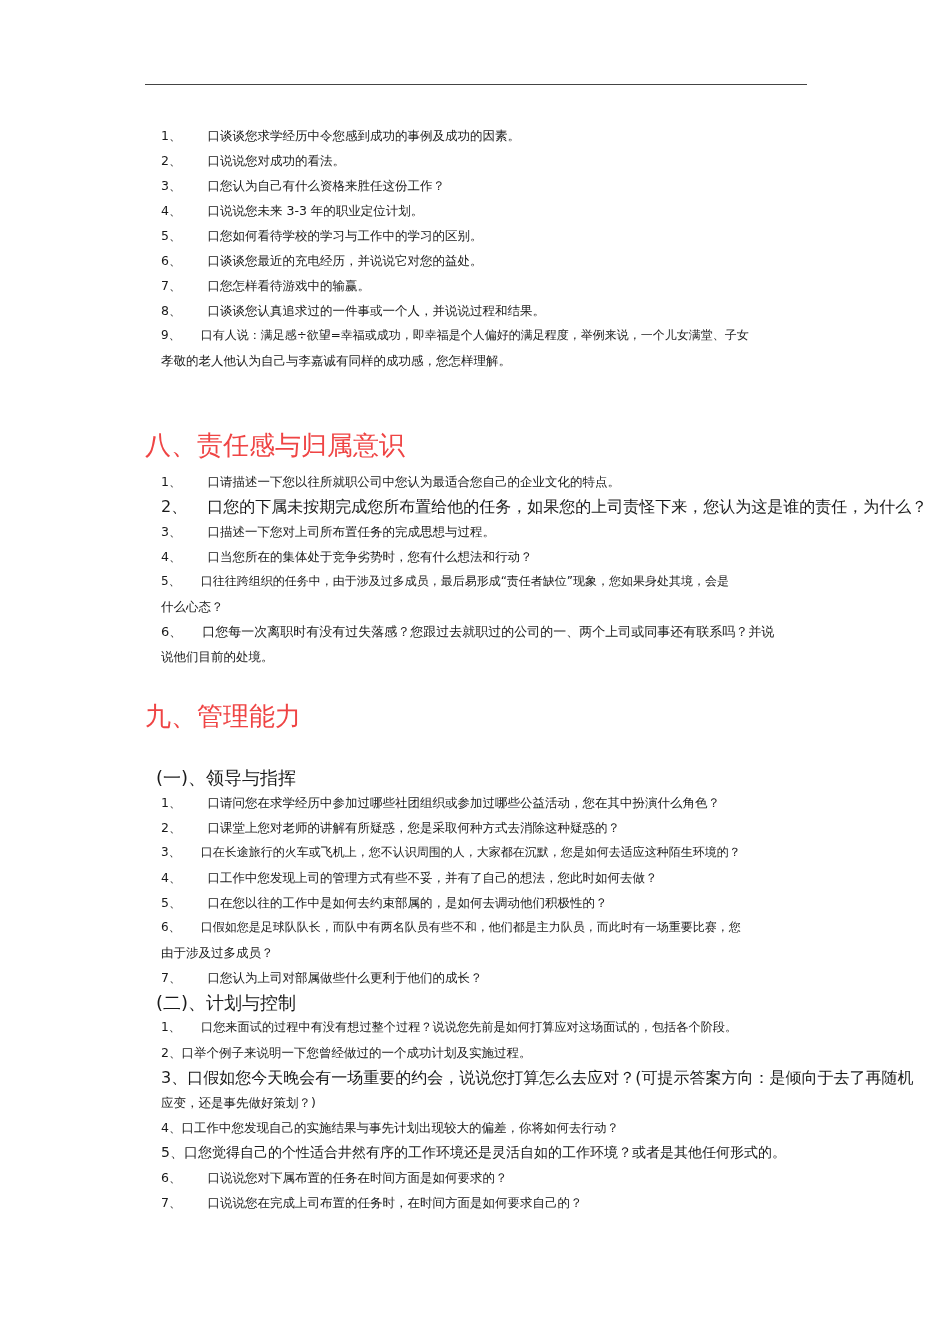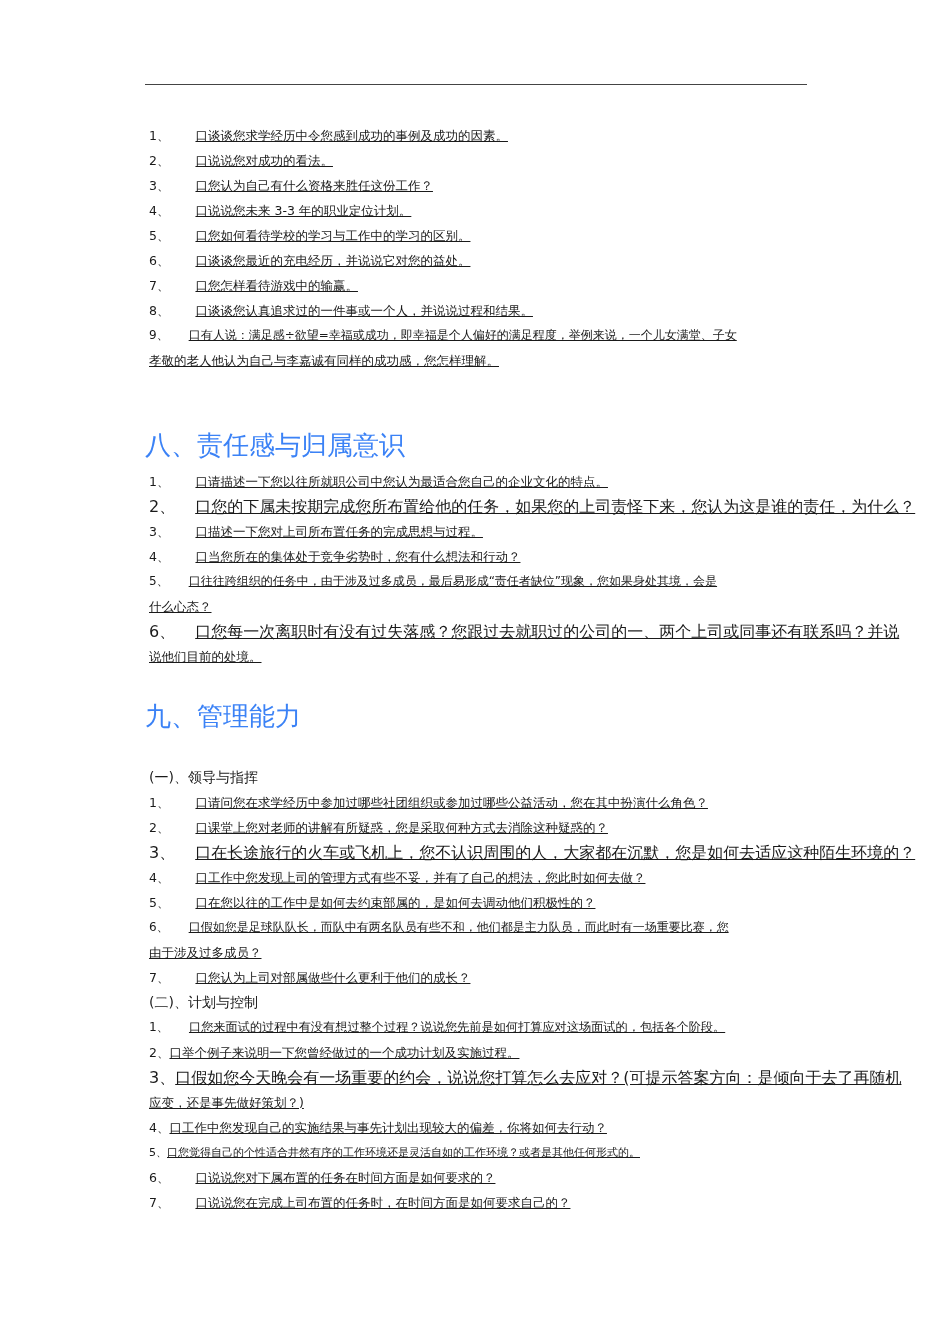--- a/index.html
+++ b/index.html
@@ -1,28 +1,28 @@
 <!DOCTYPE html>
 <html><head>
 <meta charset="utf-8">
 <style>
   html, body { margin: 0; padding: 0; background: #ffffff; }
   body { width: 950px; height: 1344px; position: relative; overflow: hidden;
          font-family: "DejaVu Sans", "Liberation Sans", sans-serif; color: #1a1a1a; }
   .page { position: absolute; left: 145px; top: 0; width: 662px; }
   .top-rule { position: absolute; left: 145px; top: 84px; width: 662px; height: 0;
               border-top: 1.5px solid #444; }
-  .line { position: absolute; left: 4px; font-size: 12.5px; line-height: 25px; white-space: nowrap; text-decoration: underline; }
+  .line { position: absolute; left: 16px; font-size: 12.5px; line-height: 25px; white-space: nowrap; }
   .num { display: inline-block; }
   .gap-wide { display: inline-block; width: 26px; }
   .gap-mid { display: inline-block; width: 20px; }
   .gap-none { display: inline-block; width: 0; }
   .heading { position: absolute; left: 0; font-size: 26px; line-height: 34px; font-weight: normal;
-             font-family: "DejaVu Serif", "Liberation Serif", serif; margin: 0; color: #3b82f6; }
-  .sub { position: absolute; left: 4px; font-size: 14px; line-height: 25px; }
+             font-family: "DejaVu Serif", "Liberation Serif", serif; margin: 0; color: #ef4444; }
+  .sub { position: absolute; left: 11px; font-size: 18px; line-height: 25px; }
 </style>
 </head>
 <body>
 
 <div class="top-rule"></div>
 
 <div class="page">
 
   <div class="line" style="top:123px"><span class="num">1、</span><span class="gap-wide"></span><span>口谈谈您求学经历中令您感到成功的事例及成功的因素。</span></div>
   <div class="line" style="top:148px"><span class="num">2、</span><span class="gap-wide"></span><span>口说说您对成功的看法。</span></div>
@@ -35,37 +35,37 @@
   <div class="line" style="top:323px; font-size:12px"><span class="num">9、</span><span class="gap-mid"></span><span>口有人说：满足感÷欲望=幸福或成功，即幸福是个人偏好的满足程度，举例来说，一个儿女满堂、子女</span></div>
   <div class="line" style="top:348px"><span>孝敬的老人他认为自己与李嘉诚有同样的成功感，您怎样理解。</span></div>
 
   <h2 class="heading" style="top:428px">八、责任感与归属意识</h2>
   <div class="line" style="top:469px"><span class="num">1、</span><span class="gap-wide"></span><span>口请描述一下您以往所就职公司中您认为最适合您自己的企业文化的特点。</span></div>
   <div class="line" style="top:494px; font-size:16px"><span class="num">2、</span><span class="gap-mid"></span><span>口您的下属未按期完成您所布置给他的任务，如果您的上司责怪下来，您认为这是谁的责任，为什么？</span></div>
   <div class="line" style="top:519px"><span class="num">3、</span><span class="gap-wide"></span><span>口描述一下您对上司所布置任务的完成思想与过程。</span></div>
   <div class="line" style="top:544px"><span class="num">4、</span><span class="gap-wide"></span><span>口当您所在的集体处于竞争劣势时，您有什么想法和行动？</span></div>
   <div class="line" style="top:569px; font-size:12px"><span class="num">5、</span><span class="gap-mid"></span><span>口往往跨组织的任务中，由于涉及过多成员，最后易形成“责任者缺位”现象，您如果身处其境，会是</span></div>
   <div class="line" style="top:594px"><span>什么心态？</span></div>
-  <div class="line" style="top:619px; font-size:16px"><span class="num">6、</span><span class="gap-mid"></span><span>口您每一次离职时有没有过失落感？您跟过去就职过的公司的一、两个上司或同事还有联系吗？并说</span></div>
+  <div class="line" style="top:619px; font-size:13px"><span class="num">6、</span><span class="gap-mid"></span><span>口您每一次离职时有没有过失落感？您跟过去就职过的公司的一、两个上司或同事还有联系吗？并说</span></div>
   <div class="line" style="top:644px"><span>说他们目前的处境。</span></div>
 
   <h2 class="heading" style="top:699px">九、管理能力</h2>
   <div class="sub" style="top:765px">(一)、领导与指挥</div>
   <div class="line" style="top:790px"><span class="num">1、</span><span class="gap-wide"></span><span>口请问您在求学经历中参加过哪些社团组织或参加过哪些公益活动，您在其中扮演什么角色？</span></div>
   <div class="line" style="top:815px"><span class="num">2、</span><span class="gap-wide"></span><span>口课堂上您对老师的讲解有所疑惑，您是采取何种方式去消除这种疑惑的？</span></div>
-  <div class="line" style="top:840px; font-size:16px"><span class="num">3、</span><span class="gap-mid"></span><span>口在长途旅行的火车或飞机上，您不认识周围的人，大家都在沉默，您是如何去适应这种陌生环境的？</span></div>
+  <div class="line" style="top:840px; font-size:12px"><span class="num">3、</span><span class="gap-mid"></span><span>口在长途旅行的火车或飞机上，您不认识周围的人，大家都在沉默，您是如何去适应这种陌生环境的？</span></div>
   <div class="line" style="top:865px"><span class="num">4、</span><span class="gap-wide"></span><span>口工作中您发现上司的管理方式有些不妥，并有了自己的想法，您此时如何去做？</span></div>
   <div class="line" style="top:890px"><span class="num">5、</span><span class="gap-wide"></span><span>口在您以往的工作中是如何去约束部属的，是如何去调动他们积极性的？</span></div>
   <div class="line" style="top:915px; font-size:12px"><span class="num">6、</span><span class="gap-mid"></span><span>口假如您是足球队队长，而队中有两名队员有些不和，他们都是主力队员，而此时有一场重要比赛，您</span></div>
   <div class="line" style="top:940px"><span>由于涉及过多成员？</span></div>
   <div class="line" style="top:965px"><span class="num">7、</span><span class="gap-wide"></span><span>口您认为上司对部属做些什么更利于他们的成长？</span></div>
 
   <div class="sub" style="top:990px">(二)、计划与控制</div>
   <div class="line" style="top:1015px; font-size:12.2px"><span class="num">1、</span><span class="gap-mid"></span><span>口您来面试的过程中有没有想过整个过程？说说您先前是如何打算应对这场面试的，包括各个阶段。</span></div>
   <div class="line" style="top:1040px"><span class="num">2、</span><span class="gap-none"></span><span>口举个例子来说明一下您曾经做过的一个成功计划及实施过程。</span></div>
   <div class="line" style="top:1065px; font-size:16px"><span class="num">3、</span><span class="gap-none"></span><span>口假如您今天晚会有一场重要的约会，说说您打算怎么去应对？(可提示答案方向：是倾向于去了再随机</span></div>
   <div class="line" style="top:1090px"><span>应变，还是事先做好策划？)</span></div>
   <div class="line" style="top:1115px"><span class="num">4、</span><span class="gap-none"></span><span>口工作中您发现自己的实施结果与事先计划出现较大的偏差，你将如何去行动？</span></div>
-  <div class="line" style="top:1140px; font-size:11px"><span class="num">5、</span><span class="gap-none"></span><span>口您觉得自己的个性适合井然有序的工作环境还是灵活自如的工作环境？或者是其他任何形式的。</span></div>
+  <div class="line" style="top:1140px; font-size:14px"><span class="num">5、</span><span class="gap-none"></span><span>口您觉得自己的个性适合井然有序的工作环境还是灵活自如的工作环境？或者是其他任何形式的。</span></div>
   <div class="line" style="top:1165px"><span class="num">6、</span><span class="gap-wide"></span><span>口说说您对下属布置的任务在时间方面是如何要求的？</span></div>
   <div class="line" style="top:1190px"><span class="num">7、</span><span class="gap-wide"></span><span>口说说您在完成上司布置的任务时，在时间方面是如何要求自己的？</span></div>
 
 </div>
 
 </body></html>

